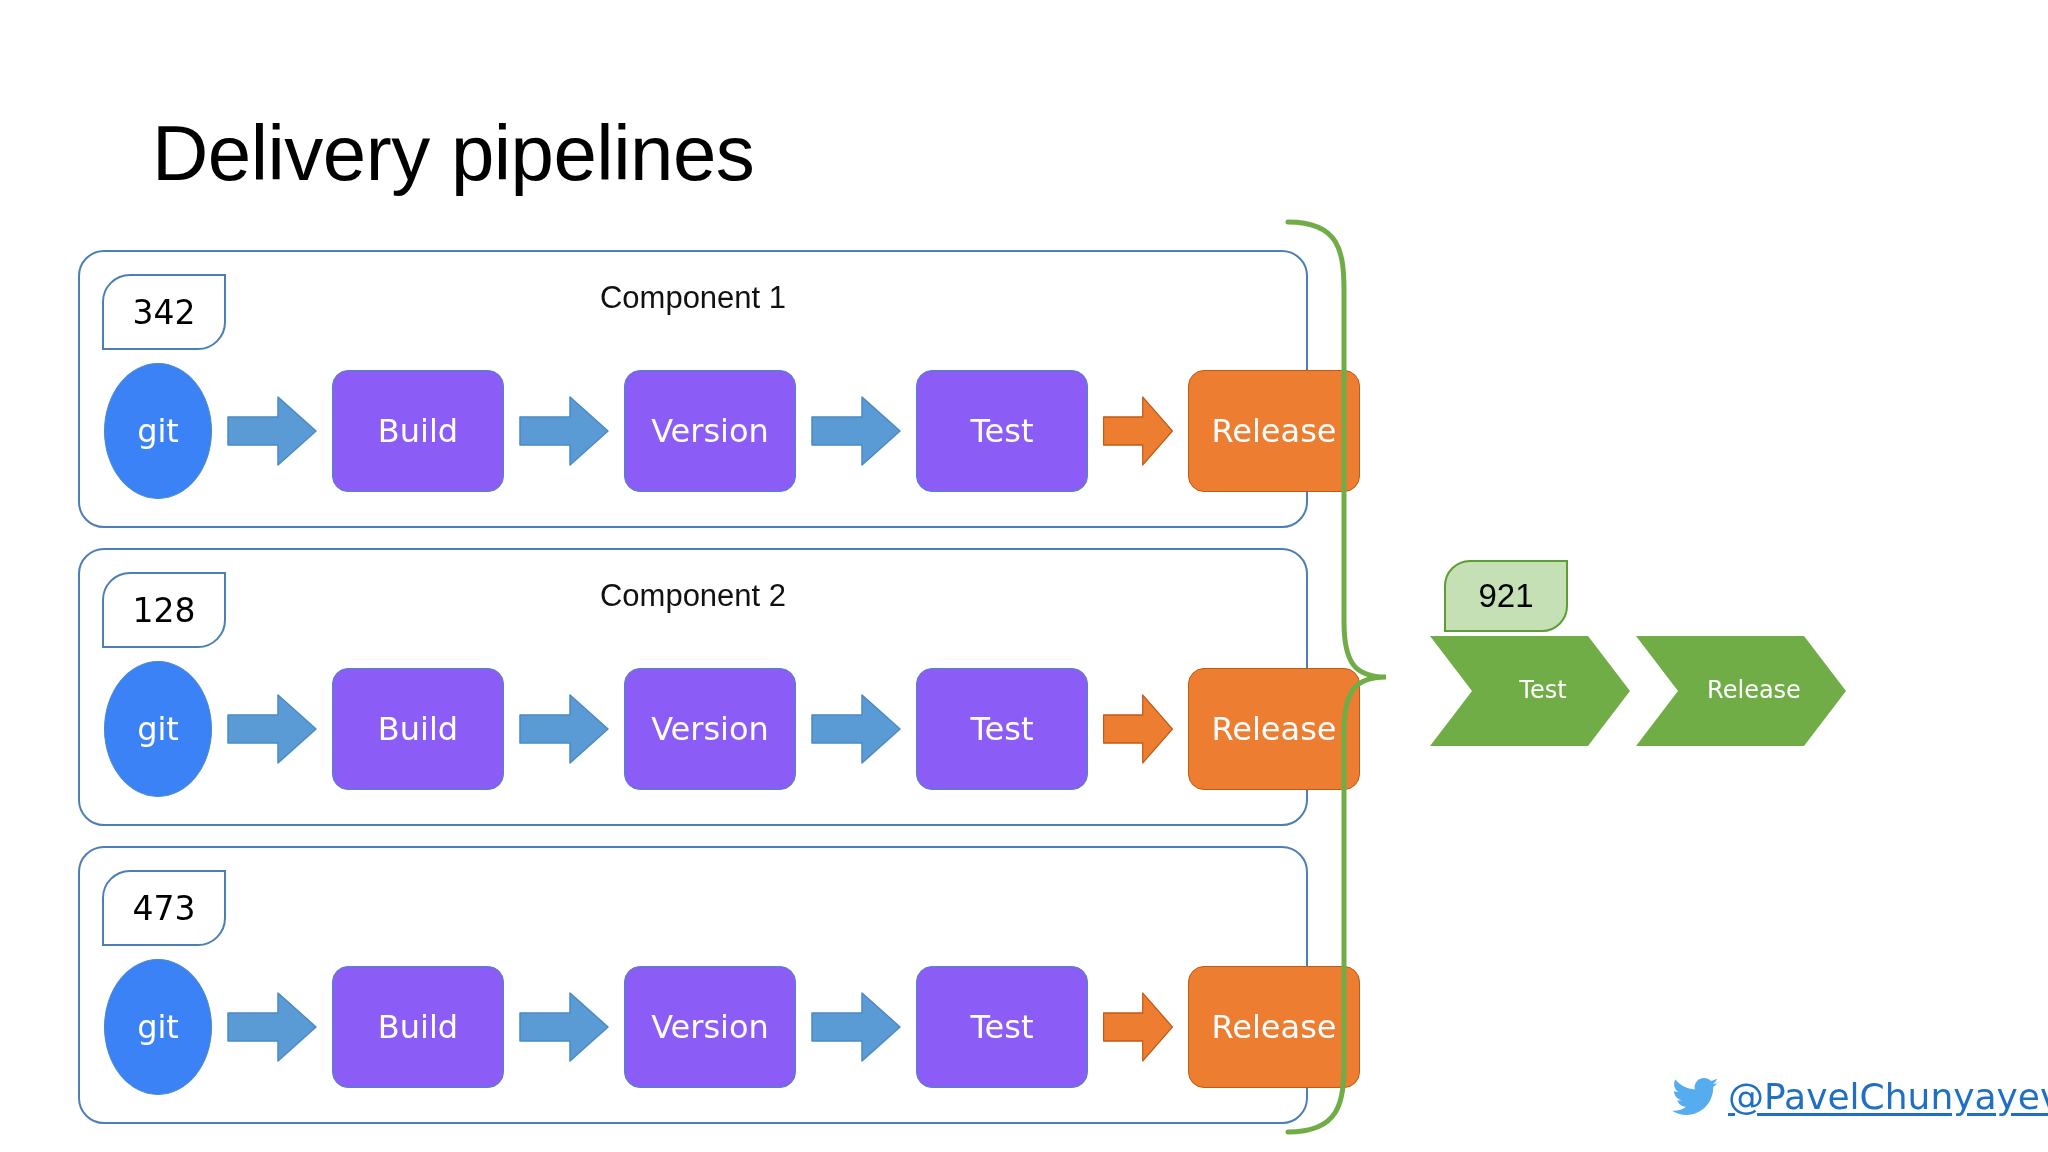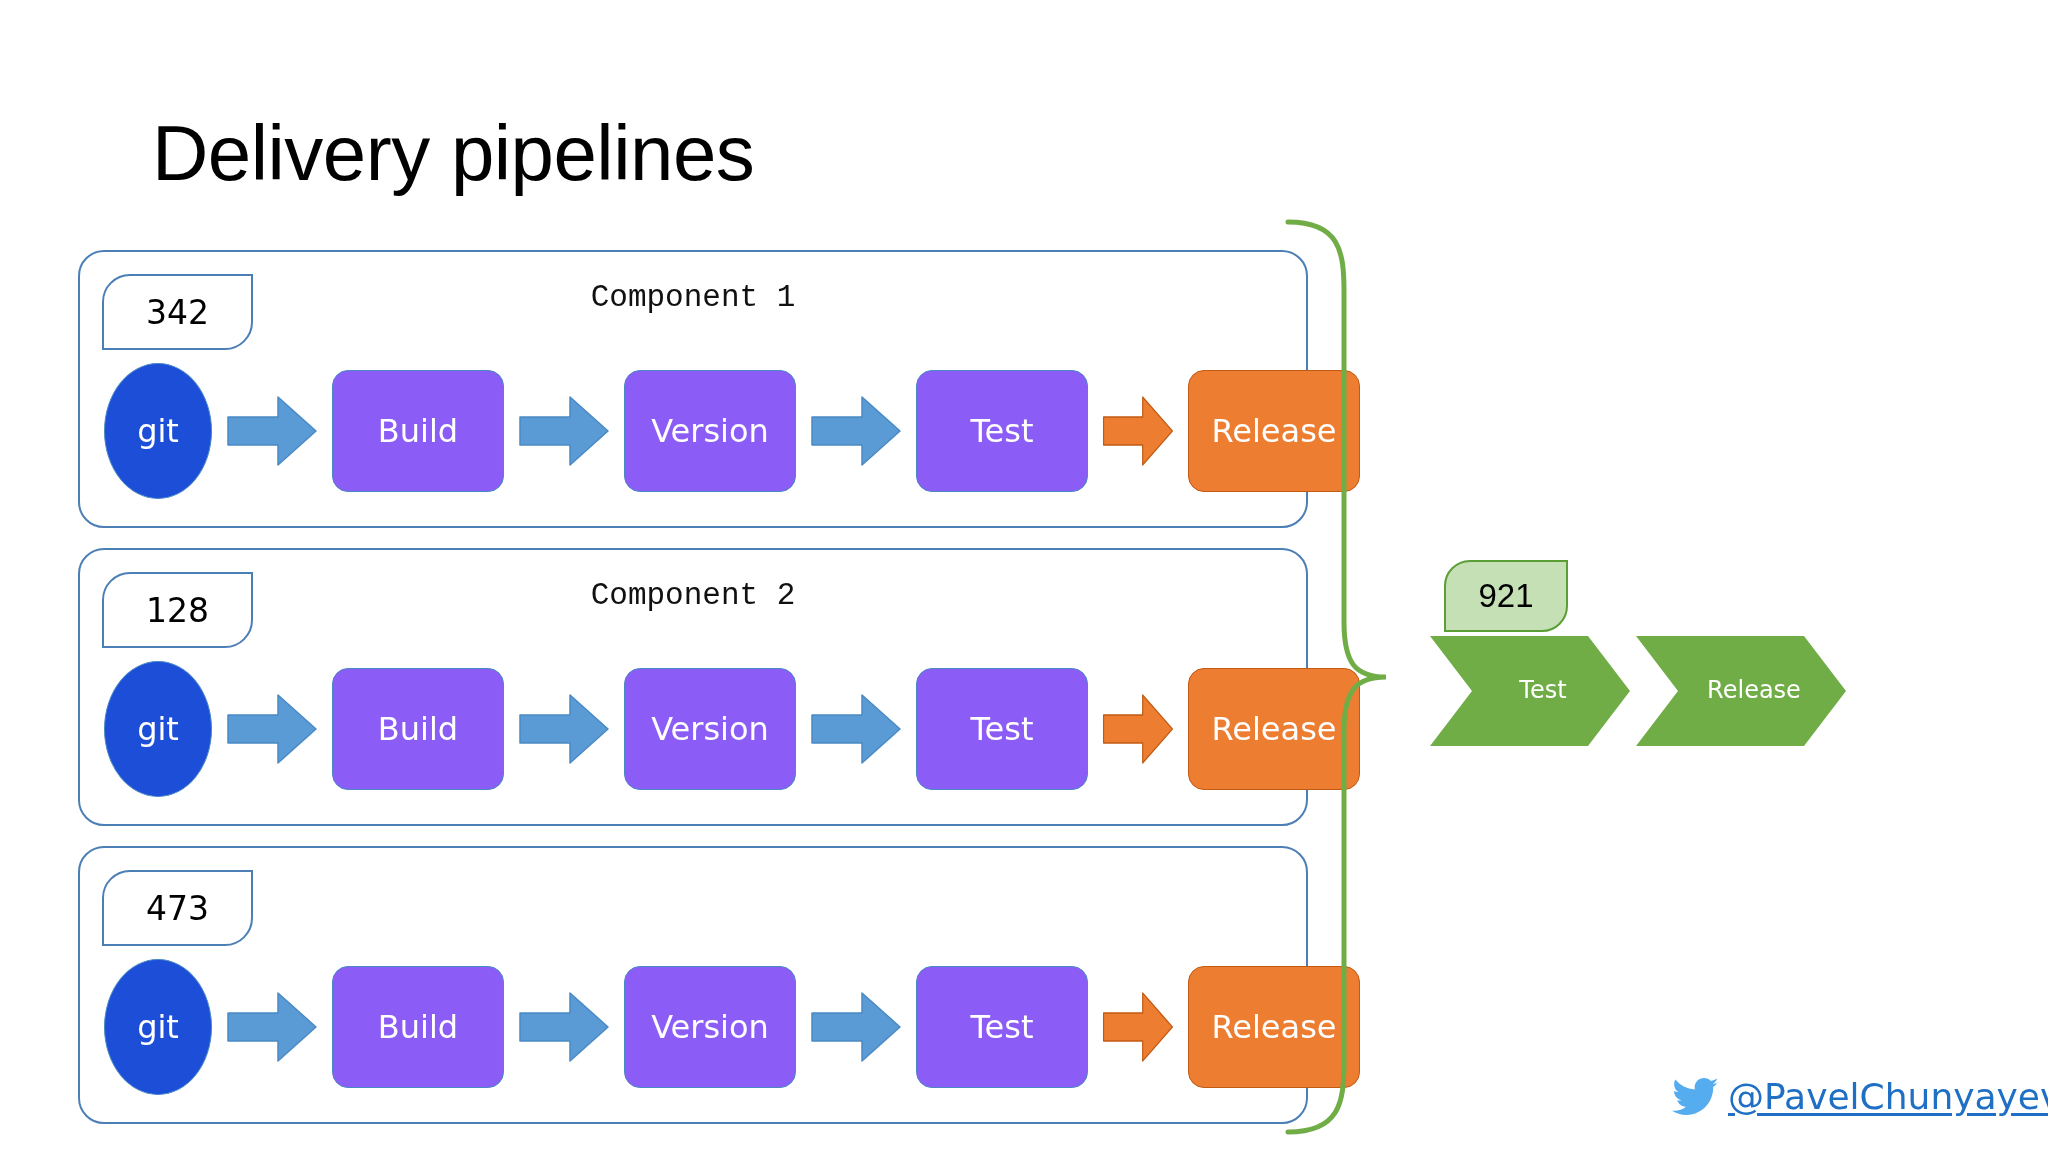--- a/index.html
+++ b/index.html
@@ -47,29 +47,29 @@
   #card-2 { top: 846px; }
 
   .card-title {
     position: absolute;
     left: 0;
     right: 0;
     top: 28px;
     text-align: center;
     font-size: 31px;
     color: #111111;
-    font-family: Liberation Mono, monospace;
+    font-family: Liberation Sans, sans-serif;
   }
 
   
   .count-badge {
     position: absolute;
     left: 22px;
     top: 22px;
-    width: 151px;
+    width: 124px;
     height: 76px;
     border: 2px solid #4C7FB5;
     border-radius: 28px 0 28px 0;
     background: #ffffff;
     display: flex;
     align-items: center;
     justify-content: center;
     font-size: 33px;
     color: #000000;
     font-family: "DejaVu Sans", sans-serif;
@@ -83,21 +83,21 @@
     top: 104px;
     height: 150px;
     display: flex;
     align-items: center;
   }
 
   .git-node {
     width: 108px;
     height: 136px;
     border-radius: 50%;
-    background: #1d4ed8;
+    background: #3b82f6;
     border: 1.5px solid #4A8AC4;
     display: flex;
     align-items: center;
     justify-content: center;
     color: #ffffff;
     font-size: 32px;
     font-family: "DejaVu Sans", sans-serif;
     flex: none;
   }
 

